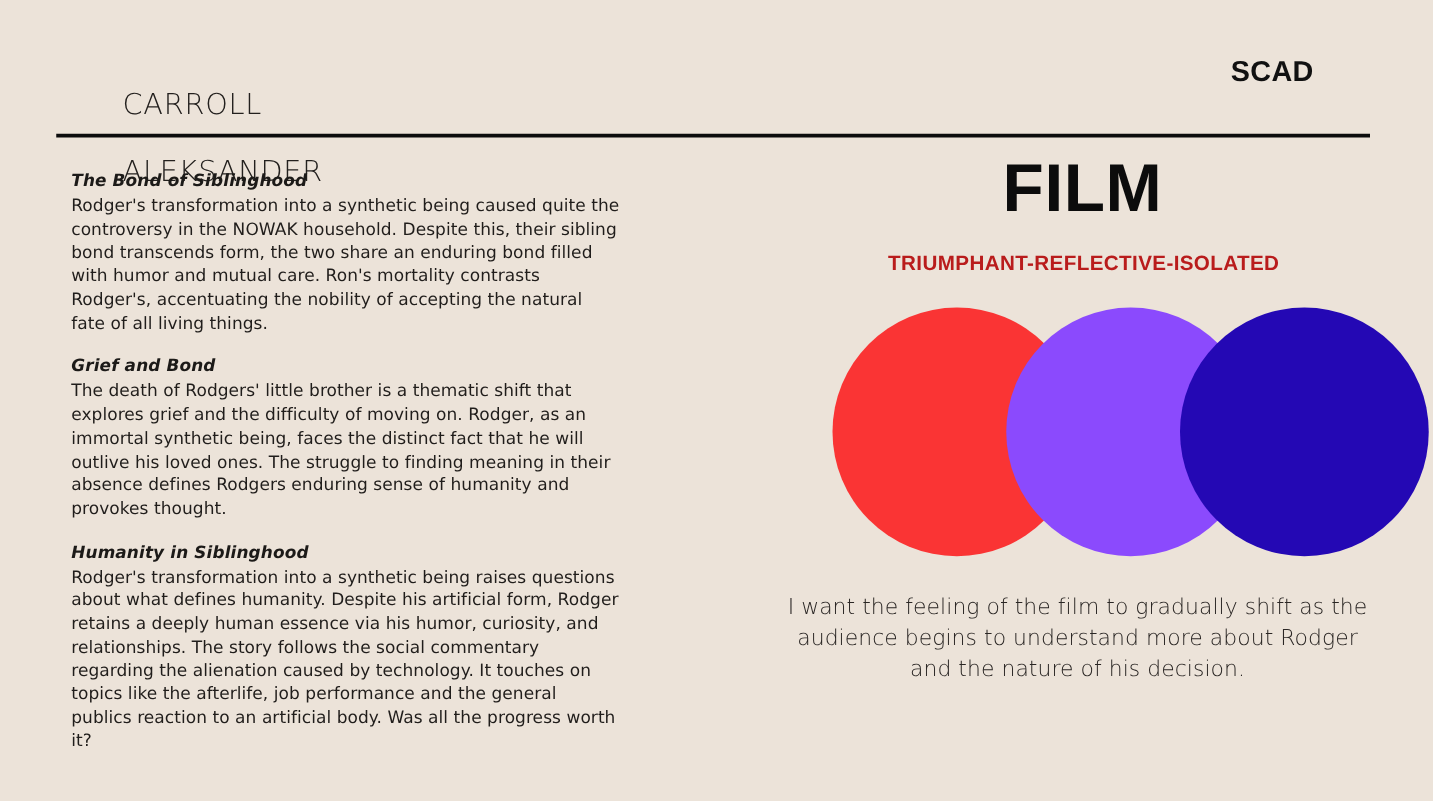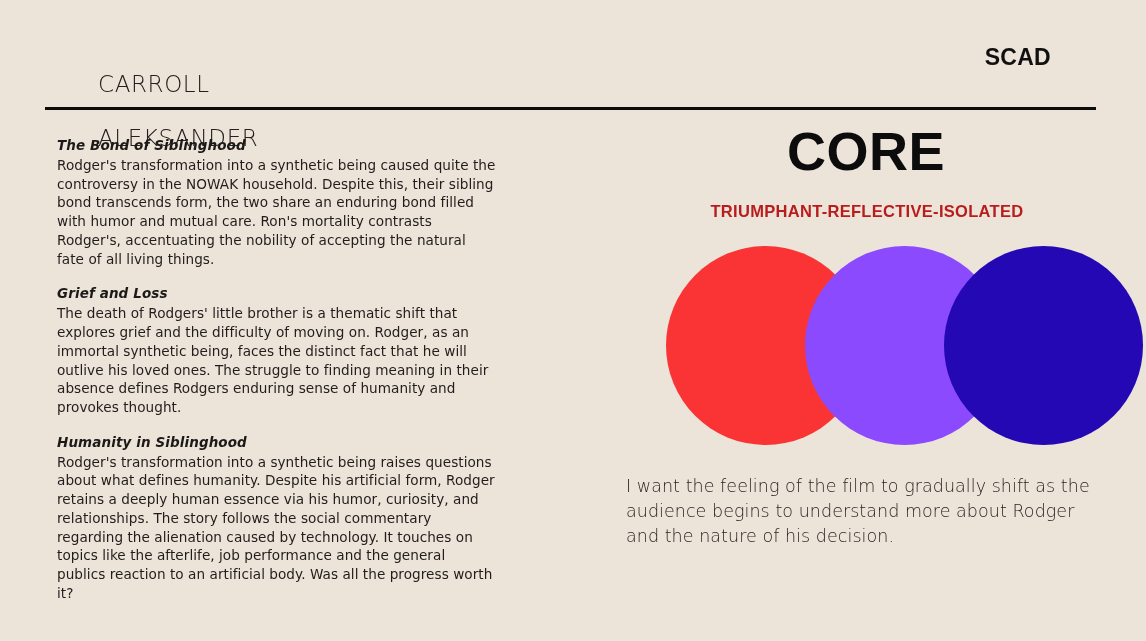--- a/index.html
+++ b/index.html
@@ -171,21 +171,21 @@
     background: #2408b4;
     z-index: 3;
   }
 
   
   .caption {
     position: absolute;
     left: 626px;
     top: 456px;
     width: 472px;
-    text-align: left;
+    text-align: center;
     font-family: "DejaVu Sans", sans-serif;
     font-weight: 300;
     font-size: 17.5px;
     line-height: 1.45;
     color: #2a2624;
     letter-spacing: 0.05px;
   }
 </style>
 </head>
 <body style="background: rgb(236, 227, 217);">
@@ -205,32 +205,32 @@
   <div class="divider"></div>
 
   <div class="left-col">
 
     <div class="theme-block">
       <p class="theme-heading">The Bond of Siblinghood</p>
       <p class="theme-body">Rodger's transformation into a synthetic being caused quite the controversy in the NOWAK household.  Despite this, their sibling bond transcends form, the two share an enduring bond filled with humor and mutual care. Ron's mortality contrasts Rodger's, accentuating the nobility of accepting the natural fate of all living things.</p>
     </div>
 
     <div class="theme-block">
-      <p class="theme-heading">Grief and Loss</p>
+      <p class="theme-heading">Grief and Bond</p>
       <p class="theme-body">The death of Rodgers' little brother is a thematic shift that explores grief and the difficulty of moving on. Rodger, as an immortal synthetic being, faces the distinct fact that he will outlive his loved ones. The struggle to finding meaning in their absence defines Rodgers enduring sense of humanity and provokes thought.</p>
     </div>
 
     <div class="theme-block">
       <p class="theme-heading">Humanity in Siblinghood</p>
       <p class="theme-body">Rodger's transformation into a synthetic being raises questions about what defines humanity. Despite his artificial form, Rodger retains a deeply human essence via his humor, curiosity, and relationships. The story follows the social commentary regarding the alienation caused by technology. It touches on topics like the afterlife, job performance and the general publics reaction to an artificial body. Was all the progress worth it?</p>
     </div>
   </div>
 
   <div class="right-col">
-    <h1 class="feel-title">CORE</h1>
+    <h1 class="feel-title">FILM</h1>
     <p class="feel-sub">TRIUMPHANT-REFLECTIVE-ISOLATED</p>
   </div>
 
   <div class="venn">
     <div class="circle circle-red" style="background: rgb(250, 52, 52);"></div>
     <div class="circle circle-purple" style="background: rgb(139, 74, 253);"></div>
     <div class="circle circle-blue" style="background: rgb(36, 8, 180);"></div>
   </div>
 
   <p class="caption">I want the feeling of the film to gradually shift as the audience begins to understand more about Rodger and the nature of his decision.</p>

